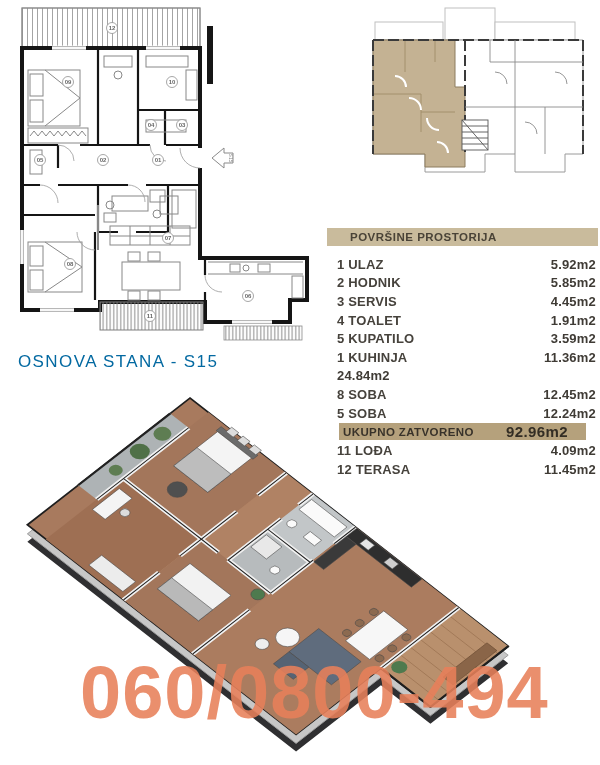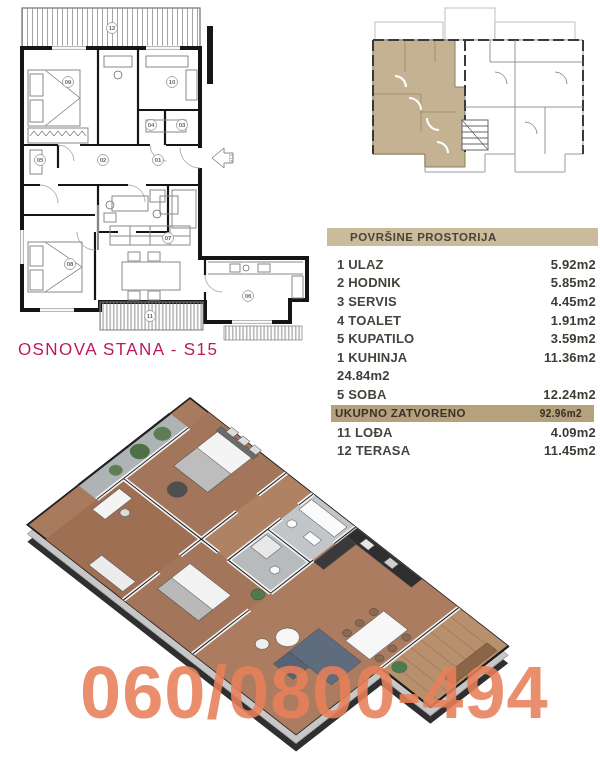--- a/index.html
+++ b/index.html
@@ -9,25 +9,25 @@
   
   .areas-table{position:absolute;left:327px;top:228px;width:271px;}
   .tbl-header{background:var(--table-header-bg,#c9bb9c);color:#4a4337;font-size:11.5px;
               font-weight:bold;letter-spacing:.5px;height:18px;line-height:18px;
               padding-left:23px;}
   .tbl-rows{margin-top:9px;}
   .tbl-row{display:flex;justify-content:space-between;align-items:center;
            height:18.6px;font-size:13px;font-weight:bold;color:#46423c;
            padding:0 2px 0 10px;letter-spacing:.2px;}
   .tbl-row .val{color:#3f3b35;}
-  .tbl-row.total{background:var(--table-total-bg,#b5a17c);height:17px;margin:1px 4px;
-                 padding:0 12px 0 4px;font-size:11.5px;color:#38322a;letter-spacing:.4px;}
-  .tbl-row.total .val{font-size:10px;color:#332d24;}
+  .tbl-row.total{background:var(--table-total-bg,#b5a17c);height:17px;margin:1px 12px;
+                 padding:0 18px 0 4px;font-size:11.5px;color:#38322a;letter-spacing:.4px;}
+  .tbl-row.total .val{font-size:15px;color:#332d24;}
   
-  .osnova-label{position:absolute;left:18px;top:340px;font-size:17px;color:#be185d;
+  .osnova-label{position:absolute;left:18px;top:352px;font-size:17px;color:#0369a1;
                 letter-spacing:1.4px;font-weight:400;}
   .phone-watermark{position:absolute;left:80px;top:650px;font-size:74px;font-weight:700;
                    color:var(--phone,#e8805a);opacity:.88;letter-spacing:1px;
                    white-space:nowrap;z-index:5;}
   .layer{position:absolute;}
 </style>
 </head>
 <body>
 
 <div id="canvas">
@@ -243,20 +243,24 @@
           <span class="val">3.59m2</span>
         </div>
         <div class="tbl-row">
           <span class="lab">1 KUHINJA</span>
           <span class="val">11.36m2</span>
         </div>
         <div class="tbl-row">
           <span class="val">24.84m2</span>
         </div>
         <div class="tbl-row">
+          <span class="lab">8 SOBA</span>
+          <span class="val">12.45m2</span>
+        </div>
+        <div class="tbl-row">
           <span class="lab">5 SOBA</span>
           <span class="val">12.24m2</span>
         </div>
         <div class="tbl-row total">
           <span class="lab">UKUPNO ZATVORENO</span>
           <span class="val">92.96m2</span>
         </div>
         <div class="tbl-row">
           <span class="lab">11 LOĐA</span>
           <span class="val">4.09m2</span>

